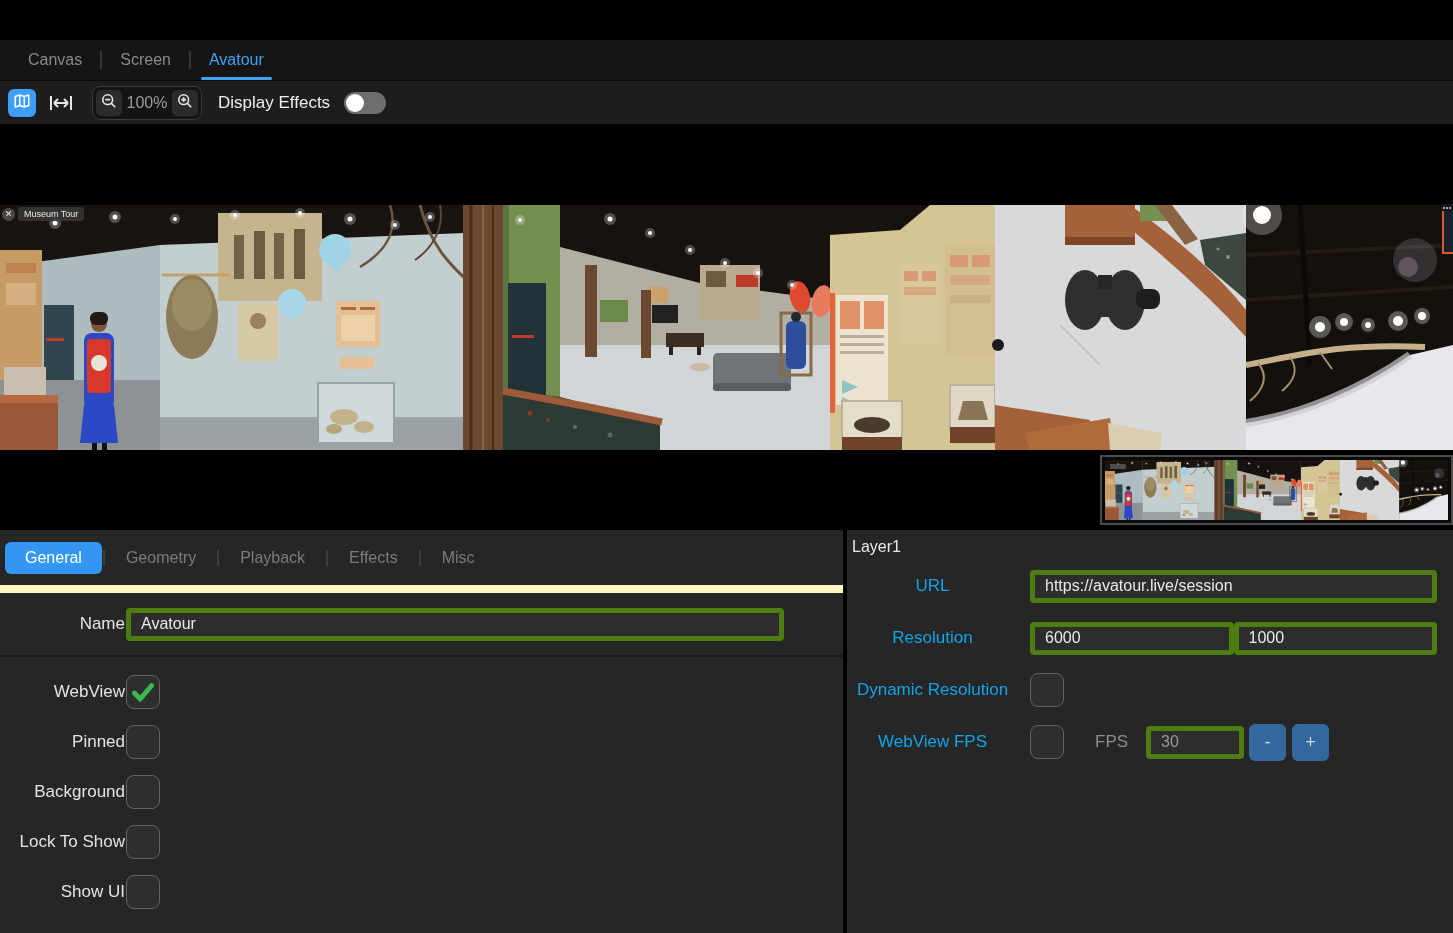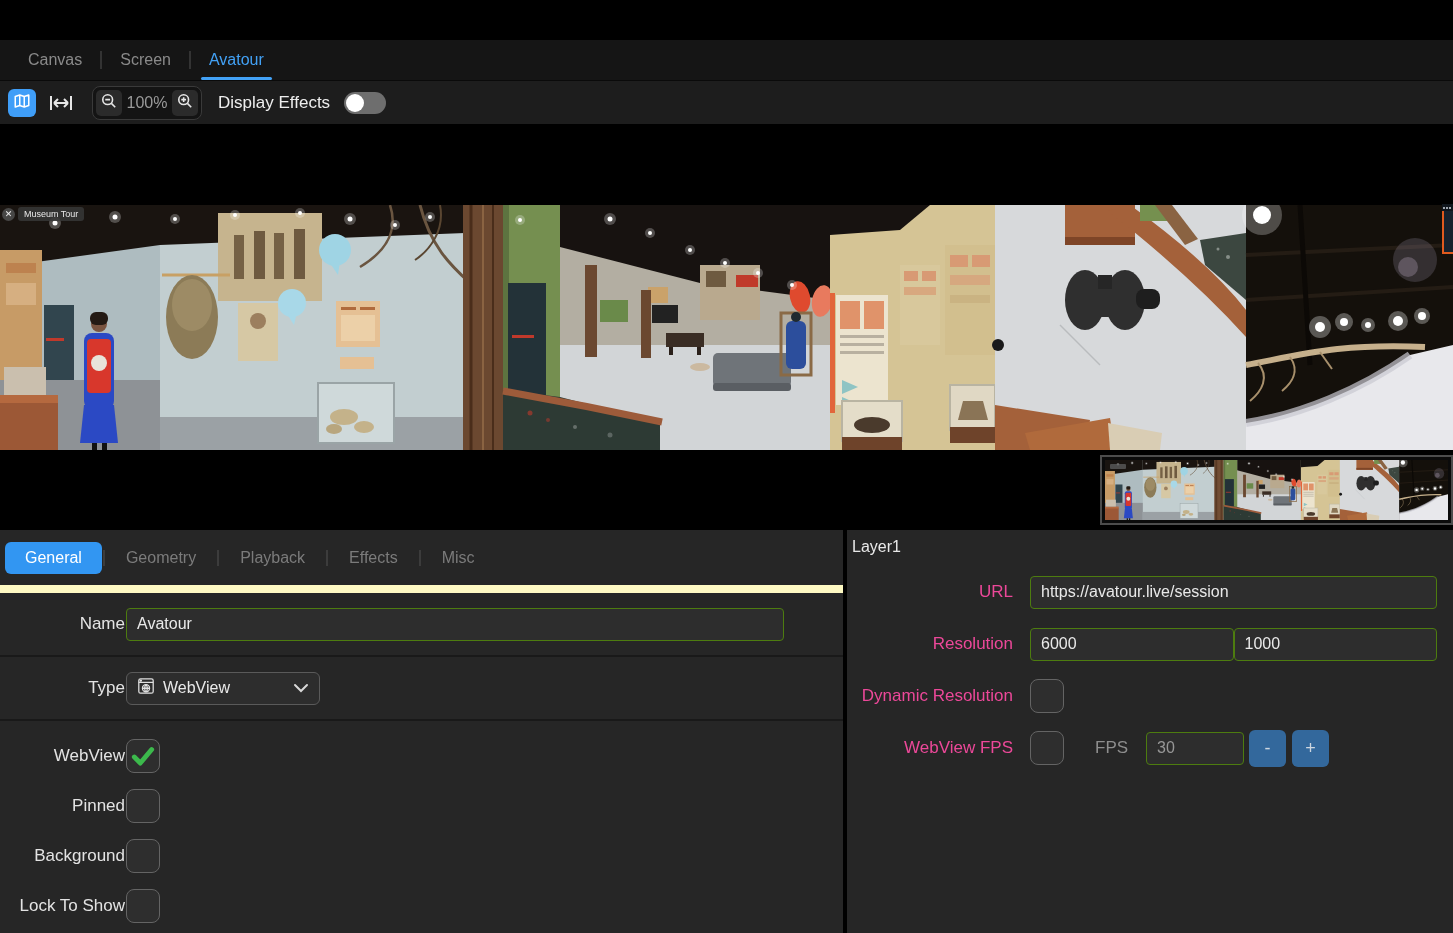--- a/index.html
+++ b/index.html
@@ -71,42 +71,42 @@
     border-bottom:8px solid #fef9c3; }
   .ptab { border:none; background:transparent; color:#7b7b7b; font-size:16px;
     padding:7px 20px; cursor:pointer; border-radius:6px; }
   .ptab.active { background:#3296f2; color:#fff; }
   .psep { width:2px; height:16px; background:#3c3c3c; margin:0 1px; }
 
   .frow { display:flex; align-items:center; height:64px;
     border-bottom:2px solid #191919; }
   .frow > label, .cbrow > label { width:125px; text-align:right;
     margin-right:1px; color:#e3e3e3; font-size:17px; flex:0 0 auto; }
-  .text-input { height:33px; background:#2d2d2d; border:1px solid #4d7c0f;
+  .text-input { height:33px; background:#2d2d2d; border:5px solid #4d7c0f;
     border-radius:4px; color:#e9e9e9; font-size:16px; padding:0 10px;
     font-family:"Liberation Sans", sans-serif; outline:none; }
   .frow .text-input { width:658px; }
 
   .dropdown { width:194px; height:33px; background:#2d2d2d;
     border:1px solid #5a5a5a; border-radius:6px; display:flex; align-items:center;
     padding:0 10px; cursor:pointer; }
   .dropdown .dd-label { color:#e9e9e9; font-size:16px; margin-left:8px; flex:1; }
 
   .cb-group { padding-top:10px; }
   .cbrow { display:flex; align-items:center; height:50px; }
   .checkbox { width:34px; height:34px; background:#2e2e2e;
     border:1px solid #646464; border-radius:8px; cursor:pointer; display:flex;
     align-items:center; justify-content:center; }
   .checkbox .check { display:none; }
   .checkbox.checked .check { display:block; }
 
-  .rp-title { color:#e8e8e8; font-size:16px; margin-bottom:10px; }
+  .rp-title { color:#e8e8e8; font-size:16px; margin-bottom:4px; }
   .rrow { display:flex; align-items:center; height:52px; }
-  .rrow > label { width:161px; text-align:right; margin-right:17px;
-    color:#ec4899; font-size:17px; flex:0 0 auto; }
+  .rrow > label { width:161px; text-align:center; margin-right:17px;
+    color:#0ea5e9; font-size:17px; flex:0 0 auto; }
   .rrow .wide { width:407px; }
   .res-pair { display:flex; gap:0; width:407px; }
   .res-pair .text-input { flex:1; min-width:0; }
   .fps-label { color:#8e8e8e; font-size:17px; margin:0 18px 0 31px; }
   .fps-input { width:98px; color:#979797; }
   .step-btn { width:37px; height:37px; border:none; border-radius:6px;
     background:#33689c; color:#ccd6e0; font-size:18px; cursor:pointer; }
   .step-btn.minus { margin-left:5px; }
   .step-btn.plus { margin-left:6px; }
 </style>
@@ -401,40 +401,20 @@
         <button class="ptab">Effects</button>
         <div class="psep"></div>
         <button class="ptab">Misc</button>
       </div>
 
       <div class="frow">
         <label>Name</label>
         <input class="text-input" type="text" value="Avatour" style="">
       </div>
 
-      <div class="frow">
-        <label>Type</label>
-        <div class="dropdown">
-          <span>
-            <svg width="18" height="18" viewBox="0 0 20 20" fill="none" stroke="#e0e0e0" stroke-width="1.4">
-              <rect x="2" y="2" width="16" height="16" rx="2"></rect>
-              <line x1="2" y1="6" x2="18" y2="6"></line>
-              <circle cx="4.3" cy="4" r=".6" fill="#e0e0e0"></circle>
-              <circle cx="10" cy="12.5" r="4"></circle>
-              <path d="M6 12.5 H14 M10 8.5 C8 10 8 15 10 16.5 M10 8.5 C12 10 12 15 10 16.5"></path>
-            </svg>
-          </span>
-          <span class="dd-label">WebView</span>
-          <span>
-            <svg width="16" height="10" viewBox="0 0 16 10" fill="none" stroke="#d8d8d8" stroke-width="2" stroke-linecap="round">
-              <path d="M2 2 L8 8 L14 2"></path>
-            </svg>
-          </span>
-        </div>
-      </div>
 
       <div class="cb-group">
         <div class="cbrow">
           <label>WebView</label>
           <div class="checkbox checked">
             <svg class="check" width="26" height="26" viewBox="0 0 24 24" fill="none" stroke="#3cb94c" stroke-width="4.5" stroke-linecap="round" stroke-linejoin="round">
                 <path d="M4 13 L9.5 18.5 L20 6"></path>
               </svg>
           </div>
         </div>

